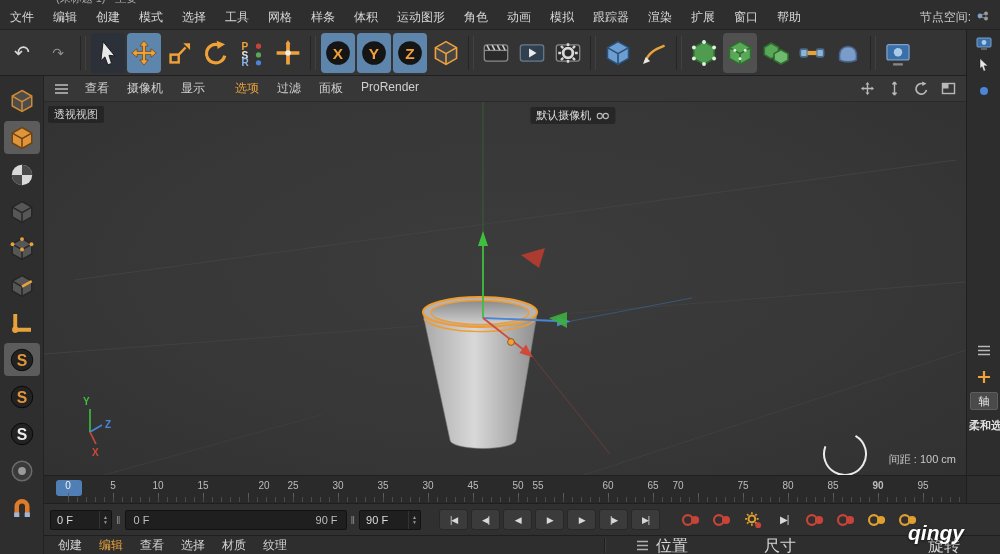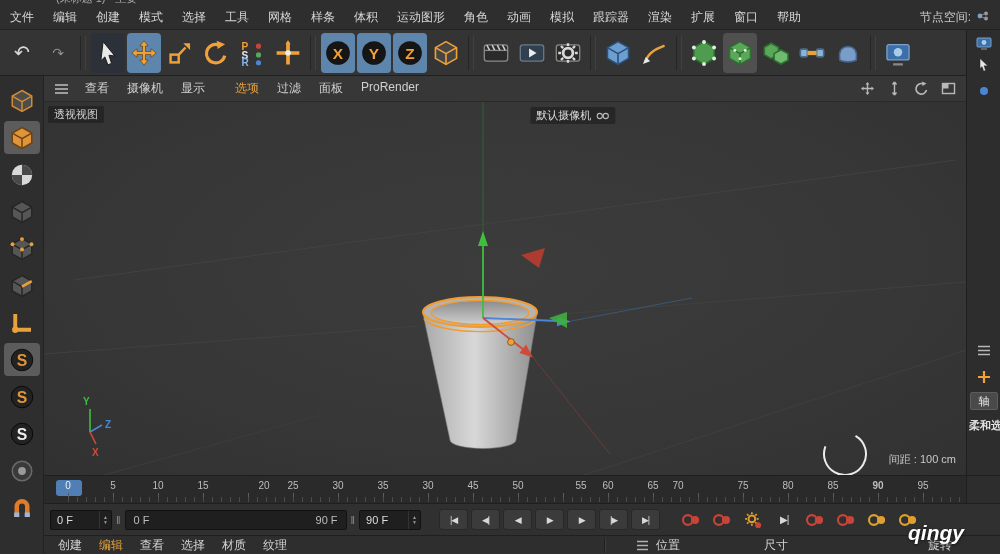--- a/index.html
+++ b/index.html
@@ -89,21 +89,21 @@
 
   
   .bottombar { position:absolute; top:535px; left:44px; width:956px; height:19px; background:#2e2e2e;
                border-top:1px solid #1f1f1f; }
   .bmenu { position:absolute; left:14px; top:0; height:19px; display:flex; gap:17px; align-items:center; }
   .bitem { font-size:12px; color:#d4d4d4; }
   .bitem.active { color:#e8a23c; }
   .bsep { position:absolute; left:560px; top:2px; height:15px; border-left:1px solid #1f1f1f; border-right:1px solid #3d3d3d; }
   .coordham { position:absolute; left:592px; top:4px; }
   .coordham svg { width:13px; height:11px; display:block; }
-  .chead { position:absolute; top:0; height:19px; line-height:19px; font-size:12px; color:#d4d4d4; }
+  .chead { position:absolute; top:0; height:19px; line-height:19px; font-size:16px; color:#d4d4d4; }
 
   .watermark { position:absolute; left:908px; top:521px; z-index:40; color:#fff; font-size:21px;
                font-style:italic; font-weight:bold; text-shadow:0 1px 3px rgba(0,0,0,.6);text-align:center; }
 </style>
 </head>
 <body>
 
 <div id="app">
 
   <div class="title-sliver">
@@ -539,21 +539,21 @@
         <span class="tl-label" style="left: 69px;">5</span>
         <span class="tl-label" style="left: 114px;">10</span>
         <span class="tl-label" style="left: 159px;">15</span>
         <span class="tl-label" style="left: 220px;">20</span>
         <span class="tl-label" style="left: 249px;">25</span>
         <span class="tl-label" style="left: 294px;">30</span>
         <span class="tl-label" style="left: 339px;">35</span>
         <span class="tl-label" style="left: 384px;">30</span>
         <span class="tl-label" style="left: 429px;">45</span>
         <span class="tl-label" style="left: 474px;">50</span>
-        <span class="tl-label" style="left: 537px;">55</span>
+        <span class="tl-label" style="left: 494px;">55</span>
         <span class="tl-label" style="left: 564px;">60</span>
         <span class="tl-label" style="left: 609px;">65</span>
         <span class="tl-label" style="left: 634px;">70</span>
         <span class="tl-label" style="left: 699px;">75</span>
         <span class="tl-label" style="left: 744px;">80</span>
         <span class="tl-label" style="left: 789px; text-align: center;">85</span>
         <span class="tl-label" style="left: 834px; font-weight: bold;">90</span>
         <span class="tl-label" style="left: 879px;">95</span>
       </div>
     <div class="tl-ticks-major"></div>

